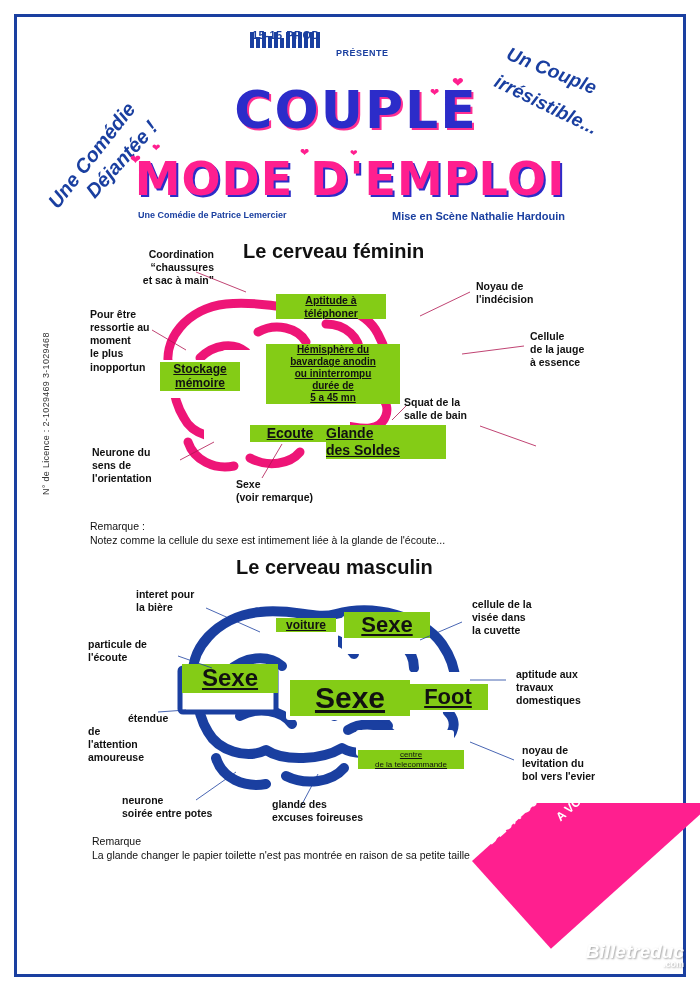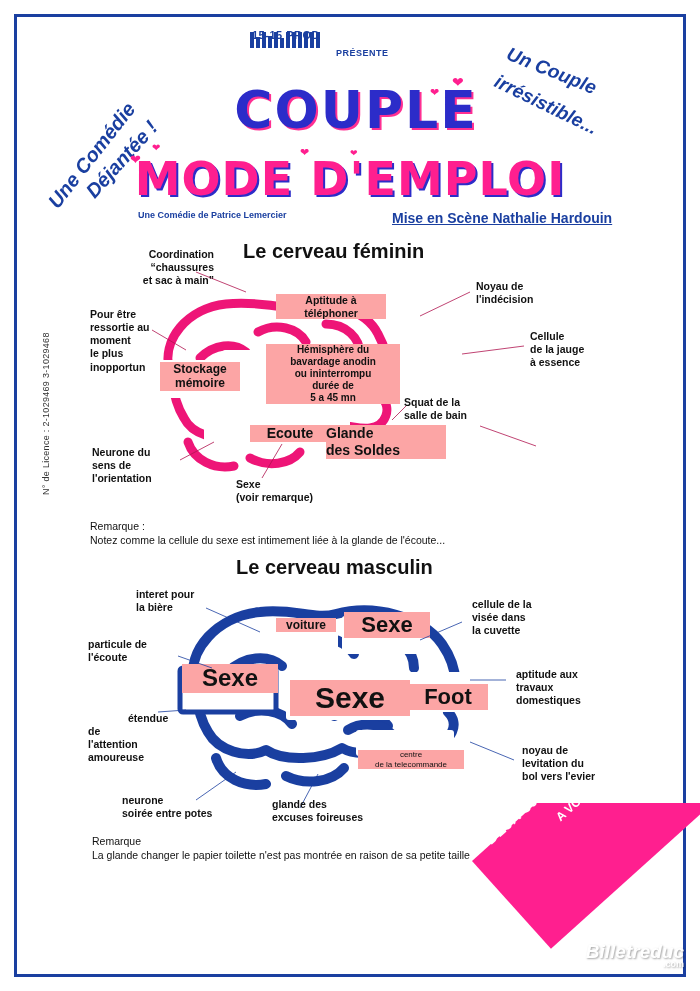--- a/index.html
+++ b/index.html
@@ -28,40 +28,40 @@
     text-shadow:2px 2px 0 #2c2cc9;}
   .hearts{position:absolute;color:#ff1f8f;font-size:13px;}
   .h1{left:130px;top:152px;}
   .h2{left:152px;top:142px;font-size:10px;}
   .h3{left:430px;top:86px;font-size:11px;}
   .h4{left:452px;top:74px;font-size:14px;}
   .h5{left:300px;top:146px;font-size:11px;color:#ff1f8f;}
   .h6{left:350px;top:148px;font-size:9px;}
 
   .credit-left{position:absolute;left:138px;top:210px;font-size:9px;font-weight:bold;color:#1a3fa0;}
-  .credit-right{position:absolute;left:392px;top:210px;font-size:14px;font-weight:bold;color:#1a3fa0;text-decoration:underline;}
+  .credit-right{position:absolute;left:392px;top:210px;font-size:11px;font-weight:bold;color:#1a3fa0;}
 
   
   .licence{position:absolute;left:-44px;top:400px;width:180px;transform:rotate(-90deg);transform-origin:center;font-size:9px;color:#333;letter-spacing:.3px;white-space:nowrap;}
 
   
   .sec-head{position:absolute;font-size:20px;font-weight:bold;color:#111;font-family:"Liberation Sans",sans-serif;}
   #head-f{left:243px;top:240px;}
   #head-m{left:236px;top:556px;}
 
   
   .brain{position:absolute;}
   #brain-f{left:130px;top:262px;width:300px;height:230px;}
   #brain-m{left:160px;top:580px;width:330px;height:215px;}
 
   .lbl{position:absolute;font-size:10.5px;line-height:1.25;color:#111;}
   .lbl.b{font-weight:bold;}
   .lbl.c{text-align:center;}
 
-  .inbox{position:absolute;background:#fca5a5;border:0;text-align:center;line-height:1.2;}
+  .inbox{position:absolute;background:#84cc16;border:0;text-align:center;line-height:1.2;text-decoration:underline;}
 
   .remark{position:absolute;font-size:10.5px;color:#111;line-height:1.35;}
   #remark-f{left:90px;top:519px;}
   #remark-m{left:92px;top:834px;}
 
   
   .banner{position:absolute;right:-2px;bottom:-2px;width:250px;height:190px;overflow:hidden;}
   .banner-inner{position:absolute;left:20px;top:58px;width:300px;height:118px;background:#ff1f8f;transform:rotate(-42deg);transform-origin:0 0;}
   .banner-txt{position:absolute;left:-6px;top:64px;width:320px;transform:rotate(-42deg);transform-origin:0 0;color:#fff;text-align:center;}
   .banner-txt .l1{font-size:15px;font-weight:bold;letter-spacing:.5px;}

